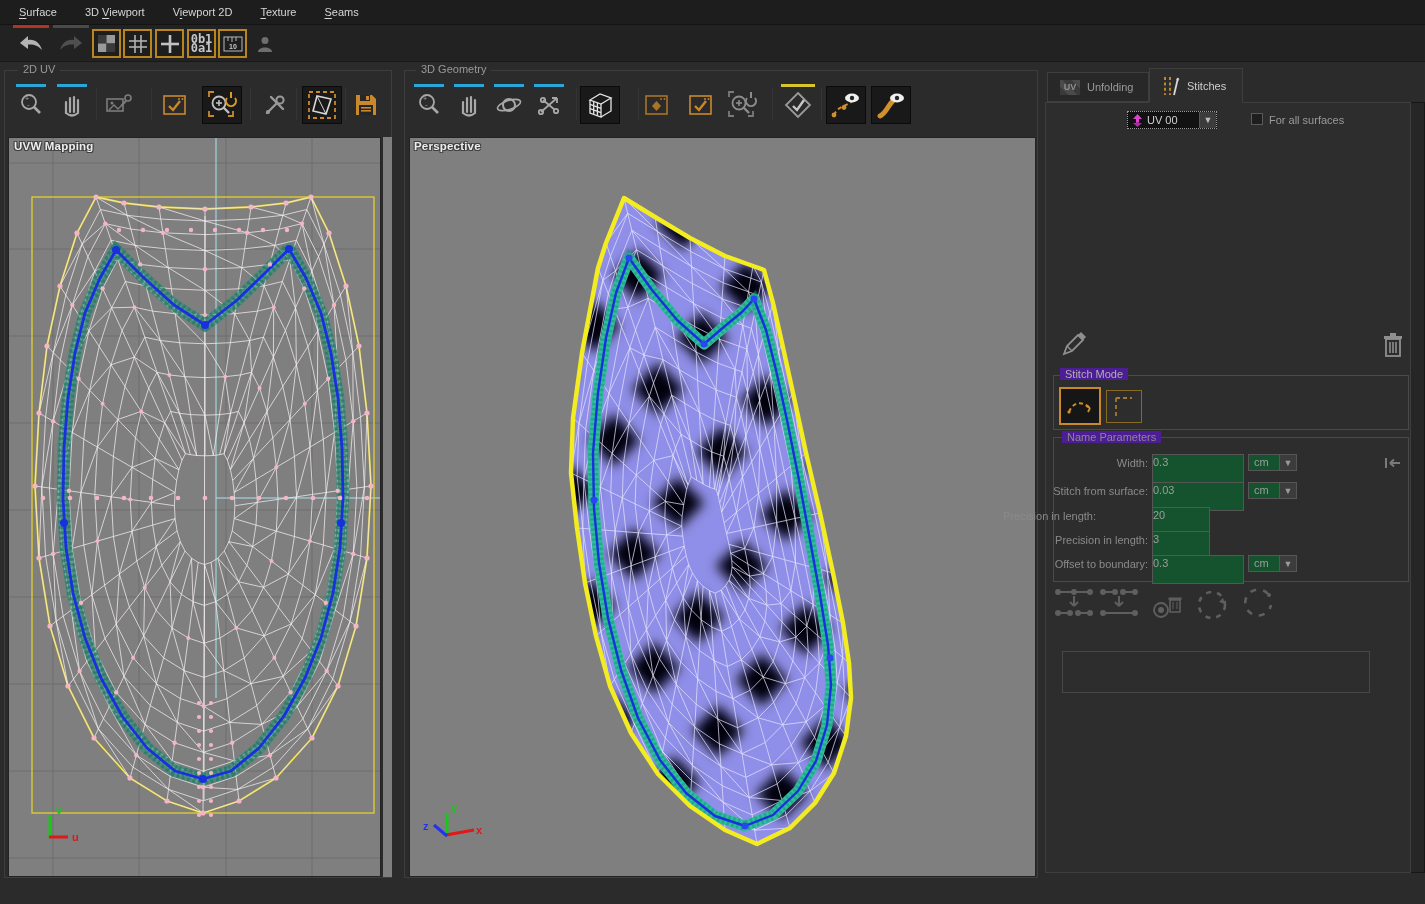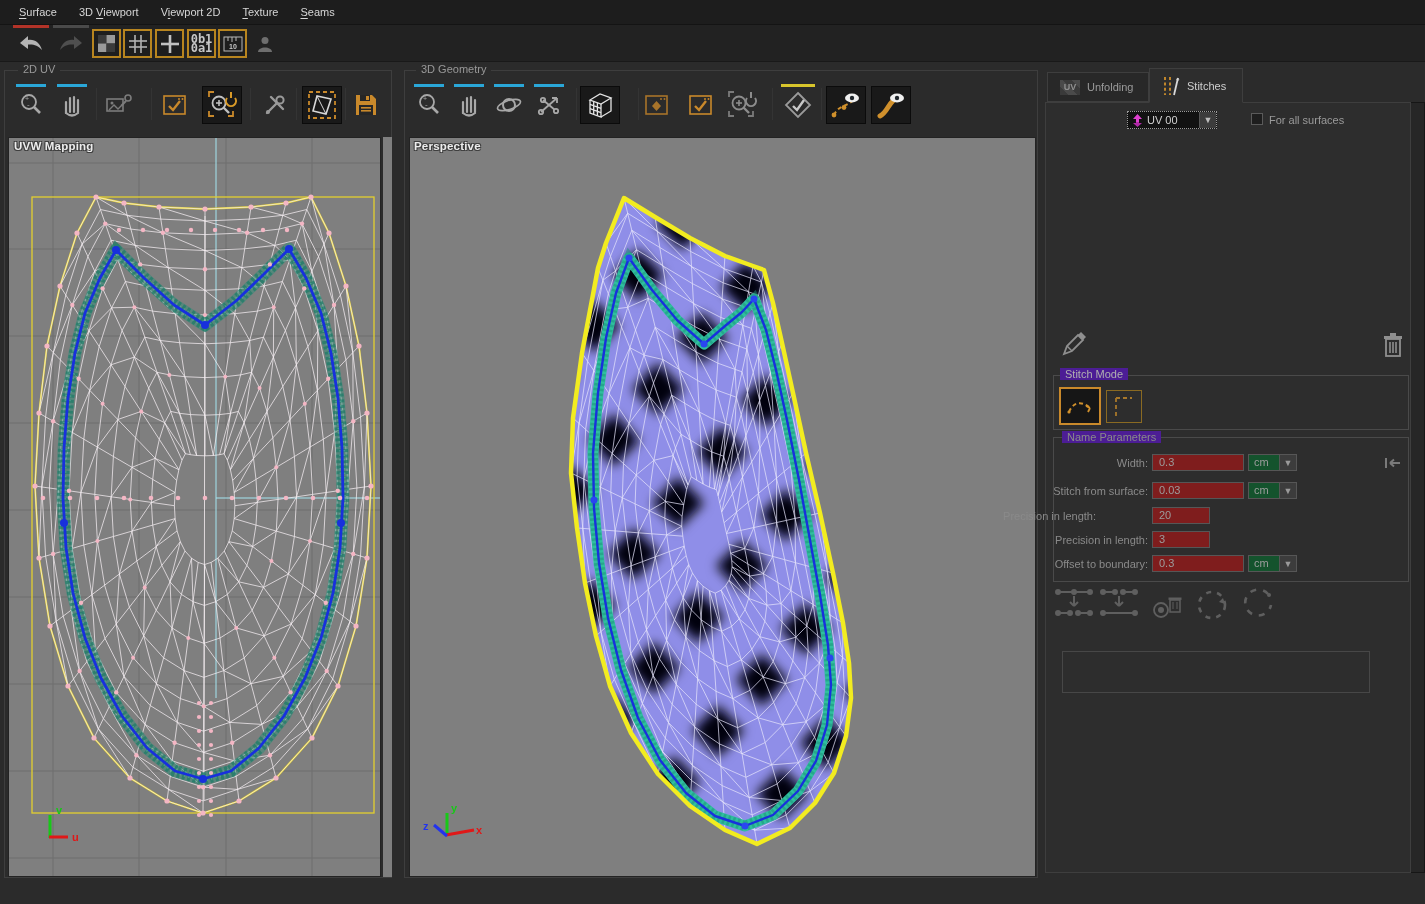--- a/index.html
+++ b/index.html
@@ -1,21 +1,21 @@
 <!DOCTYPE html>
 <html><head>
 <meta charset="utf-8">
 <style>
 *{box-sizing:border-box;margin:0;padding:0}
 html,body{width:1425px;height:904px;overflow:hidden}
 body{background:#2b2b2b;font-family:"Liberation Sans",sans-serif;font-size:11px;color:#c8c8c8}
 #root{position:relative;width:1425px;height:904px;background:#2b2b2b}
 .abs{position:absolute}
 
-#menubar{position:absolute;left:0;top:0;width:1425px;height:25px;background:#1d1d1d;border-bottom:1px solid #141414;display:flex;align-items:center;padding-left:8px;gap:0}
+#menubar{position:absolute;left:0;top:0;width:1425px;height:25px;background:#1d1d1d;border-bottom:1px solid #141414;display:flex;align-items:center;padding-left:8px;gap:6px}
 .menu-item{padding:4px 11px;color:#d6d6d6;cursor:default}
 .menu-item u{text-underline-offset:2px}
 
 #toolbar{position:absolute;left:0;top:25px;width:1425px;height:37px;background:#222222;border-bottom:1px solid #191919}
 .hist-bar{position:absolute;top:0;height:3px;width:36px}
 .histbtn{position:absolute;top:4px;width:36px;height:30px;display:flex;align-items:center;justify-content:center}
 .mtb{position:absolute;top:4px;width:29px;height:29px;background:#1e1e1e;border:2px solid #b8851f;display:flex;align-items:center;justify-content:center}
 .mtb.noborder{border:2px solid transparent;background:transparent}
 
 .frame{position:absolute;border:1px solid #3e3e3e}
@@ -49,21 +49,21 @@
 .tcell{position:absolute;top:2px;white-space:nowrap}
 .swatch{position:absolute;top:3px;width:11px;height:11px;border:1px solid #0a0a0a}
 .treeline{position:absolute;color:#777;font-size:9px;top:3px}
 
 .group{position:absolute;border:1px solid #4a4a4a}
 .group-title{position:absolute;padding:0 5px;background:#4c1d95;white-space:nowrap}
 .smbtn{position:absolute;display:flex;align-items:center;justify-content:center}
 .smbtn.sel{background:#161616;border:2px solid #c9892b}
 .smbtn.normal{border:1px solid #8a6a22}
 .flabel{position:absolute;color:#8a8a8a;text-align:right;width:120px}
-.field{position:absolute;height:17px;background:#7f1d1d;border:1px solid #565656;color:#9c9c9c;padding:1px 6px}
+.field{position:absolute;height:29px;background:#14532d;border:1px solid #565656;color:#9c9c9c;padding:1px 0}
 .unitbox{position:absolute;height:17px;display:flex;background:#14532d;border:1px solid #565656;color:#9c9c9c}
 .unit-txt{padding:1px 5px;width:30px}
 .unit-arrow{width:17px;background:#3c3c3c;border-left:1px solid #565656;display:flex;align-items:center;justify-content:center;color:#9a9a9a;font-size:9px}
 #rp-scroll{position:absolute;left:1410px;top:102px;width:15px;height:771px;background:#262626;border:1px solid #161616}
 .emptybox{position:absolute;border:1px solid #474747}
 </style>
 </head>
 <body>
 
 <div id="root">

